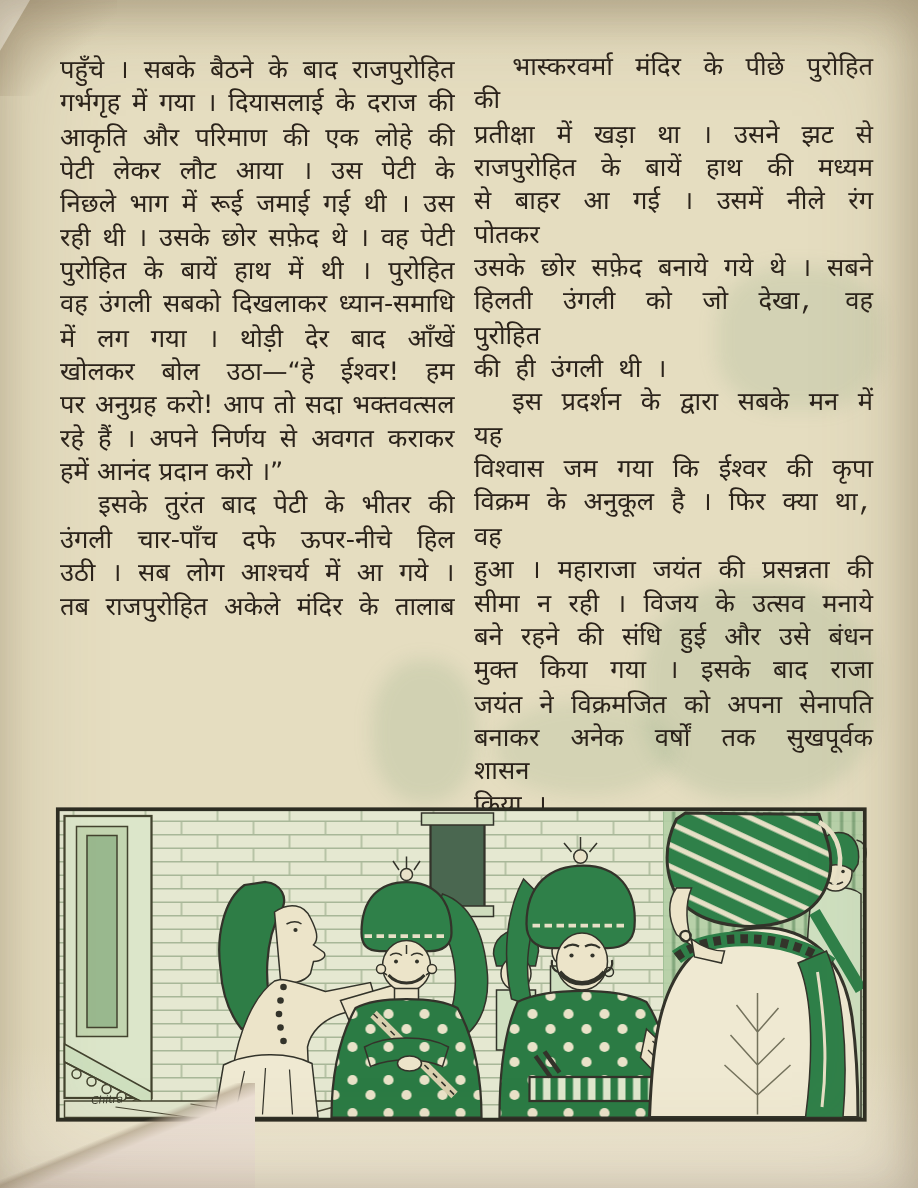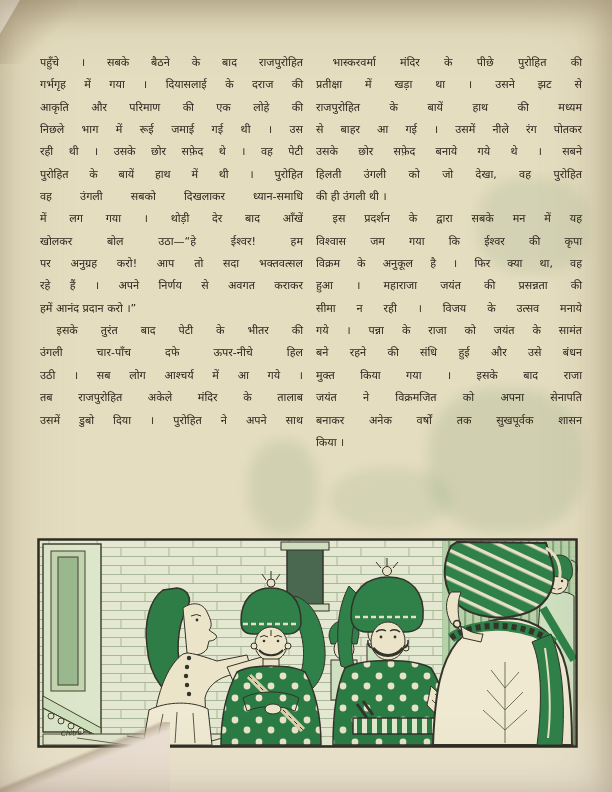--- a/index.html
+++ b/index.html
@@ -10,24 +10,24 @@
     font-family:"DejaVu Sans",sans-serif;
   }
   .vignette{position:absolute;inset:0;pointer-events:none;
     box-shadow:inset 0 0 70px rgba(120,100,68,.28), inset -10px 0 26px rgba(110,95,70,.16), inset 0 10px 22px rgba(110,95,70,.14);}
   .corner-fold{position:absolute;left:0;top:0;width:78px;height:64px;
     background:linear-gradient(135deg,#b9ac8f 0%,#c8bc9f 26%,rgba(229,221,192,0) 62%);}
   .corner-fold-flap{position:absolute;left:0;top:0;width:20px;height:34px;background:#f0ead9;
     clip-path:polygon(0 0,100% 0,0 100%);box-shadow:2px 2px 3px rgba(90,75,50,.4);}
   .bottom-crease{position:absolute;left:0;bottom:0;width:170px;height:70px;
     background:linear-gradient(to bottom right, rgba(0,0,0,0) 46%, rgba(165,148,126,.55) 49%, #ebdfd4 56%, #eee3d6 100%);}
-  .col{position:absolute;top:52px;color:#2b231b;font-size:11px;line-height:22.35px;
+  .col{position:absolute;top:36px;color:#2b231b;font-size:17px;line-height:22.35px;
     text-rendering:optimizeLegibility;}
   .col-left{left:40px;width:263px;}
-  .col-right{left:316px;width:266px;}
+  .col-right{left:316px;width:266px;font-family:Liberation Mono, monospace;}
   .tline{text-align:justify;text-align-last:justify;white-space:normal;}
   .tlast{text-align-last:left;}
   .tindent{text-indent:1.5em;}
   .smudge{position:absolute;filter:blur(6px);pointer-events:none;}
   .illus{position:absolute;left:37px;top:538px;width:541px;height:210px;}
   svg{display:block;}
 </style>
 </head>
 <body>
 
@@ -37,49 +37,48 @@
 
   <div class="smudge" style="left:248px;top:440px;width:70px;height:95px;border-radius:45%;background:rgba(104,150,104,.16);"></div>
   <div class="smudge" style="left:478px;top:178px;width:110px;height:95px;border-radius:40%;background:rgba(104,150,104,.14);"></div>
   <div class="smudge" style="left:428px;top:388px;width:155px;height:145px;border-radius:42%;background:rgba(104,150,104,.17);"></div>
   <div class="smudge" style="left:330px;top:468px;width:120px;height:62px;border-radius:48%;background:rgba(104,150,104,.13);"></div>
 
   <div class="col col-left">
       <div class="tline">पहुँचे । सबके बैठने के बाद राजपुरोहित</div>
       <div class="tline">गर्भगृह में गया । दियासलाई के दराज की</div>
       <div class="tline">आकृति और परिमाण की एक लोहे की</div>
+      <div class="tline">पेटी लेकर लौट आया । उस पेटी के</div>
       <div class="tline">निछले भाग में रूई जमाई गई थी । उस</div>
       <div class="tline">रही थी । उसके छोर सफ़ेद थे । वह पेटी</div>
       <div class="tline">पुरोहित के बायें हाथ में थी । पुरोहित</div>
       <div class="tline">वह उंगली सबको दिखलाकर ध्यान-समाधि</div>
       <div class="tline">में लग गया । थोड़ी देर बाद आँखें</div>
       <div class="tline">खोलकर बोल उठा—“हे ईश्वर! हम</div>
       <div class="tline">पर अनुग्रह करो! आप तो सदा भक्तवत्सल</div>
       <div class="tline">रहे हैं । अपने निर्णय से अवगत कराकर</div>
       <div class="tline tlast">हमें आनंद प्रदान करो ।”</div>
       <div class="tline tindent">इसके तुरंत बाद पेटी के भीतर की</div>
       <div class="tline">उंगली चार-पाँच दफे ऊपर-नीचे हिल</div>
       <div class="tline">उठी । सब लोग आश्चर्य में आ गये ।</div>
       <div class="tline">तब राजपुरोहित अकेले मंदिर के तालाब</div>
-      <div class="tline">उसमें डुबो दिया । पुरोहित ने अपने साथ</div>
     </div>
   <div class="col col-right">
       <div class="tline tindent">भास्करवर्मा मंदिर के पीछे पुरोहित की</div>
       <div class="tline">प्रतीक्षा में खड़ा था । उसने झट से</div>
       <div class="tline">राजपुरोहित के बायें हाथ की मध्यम</div>
       <div class="tline">से बाहर आ गई । उसमें नीले रंग पोतकर</div>
       <div class="tline">उसके छोर सफ़ेद बनाये गये थे । सबने</div>
       <div class="tline">हिलती उंगली को जो देखा, वह पुरोहित</div>
       <div class="tline tlast">की ही उंगली थी ।</div>
       <div class="tline tindent">इस प्रदर्शन के द्वारा सबके मन में यह</div>
       <div class="tline">विश्वास जम गया कि ईश्वर की कृपा</div>
       <div class="tline">विक्रम के अनुकूल है । फिर क्या था, वह</div>
       <div class="tline">हुआ । महाराजा जयंत की प्रसन्नता की</div>
       <div class="tline">सीमा न रही । विजय के उत्सव मनाये</div>
-      <div class="tline">गये । पन्ना के राजा को जयंत के सामंत</div>
       <div class="tline">बने रहने की संधि हुई और उसे बंधन</div>
       <div class="tline">मुक्त किया गया । इसके बाद राजा</div>
       <div class="tline">जयंत ने विक्रमजित को अपना सेनापति</div>
       <div class="tline">बनाकर अनेक वर्षों तक सुखपूर्वक शासन</div>
       <div class="tline tlast">किया ।</div>
     </div>
 
   <div class="illus">
     <svg width="541" height="210" viewBox="0 0 541 210">
       <defs>

